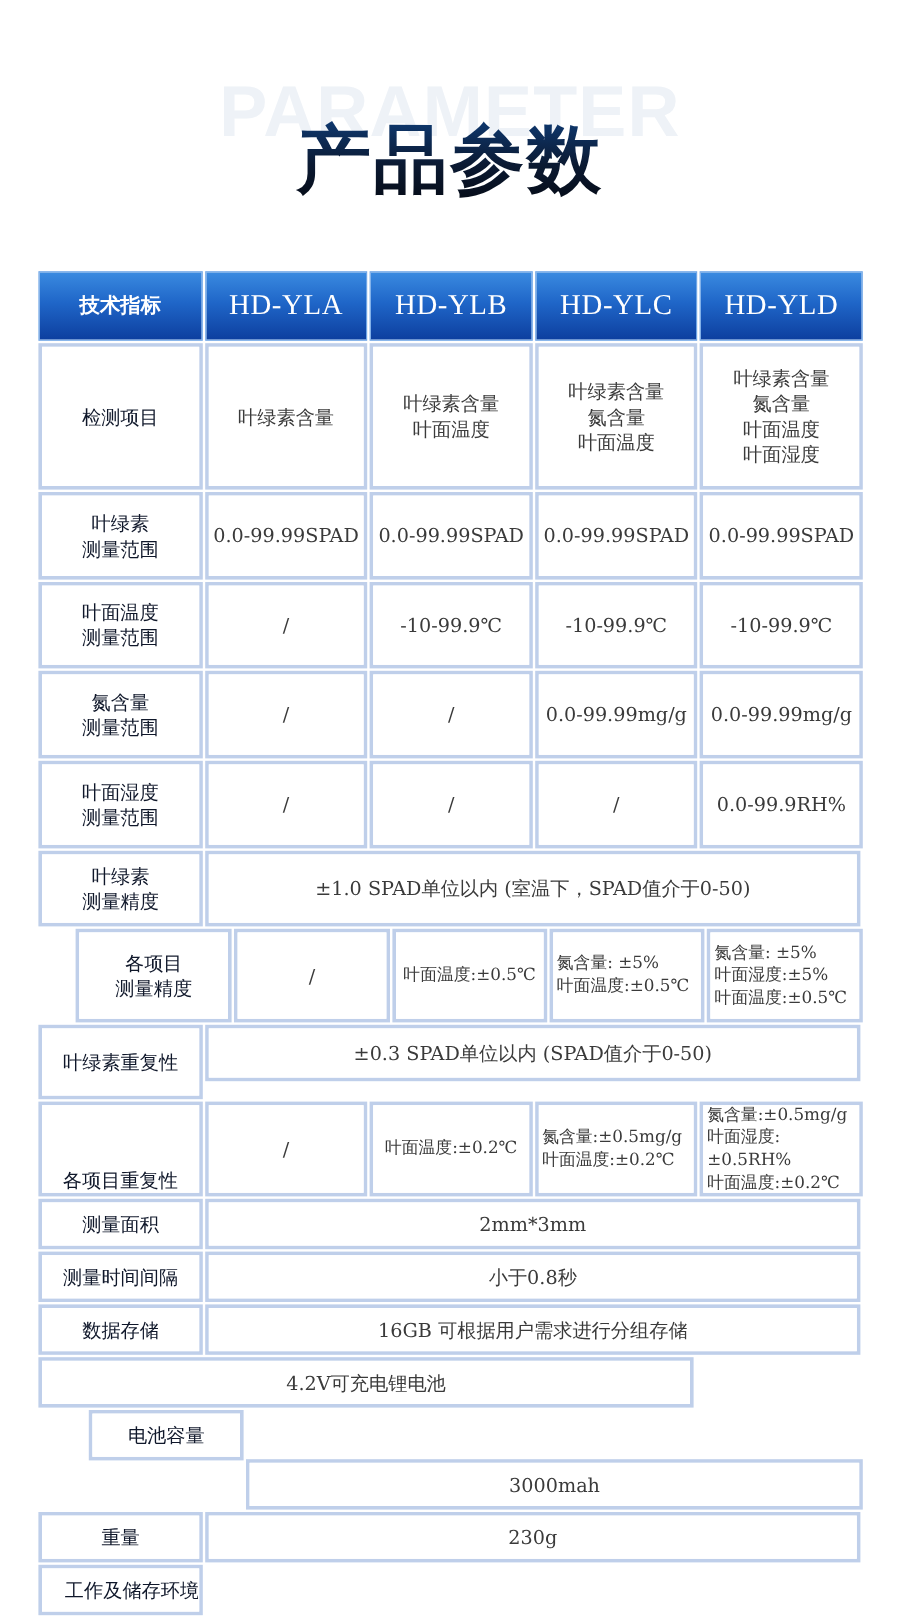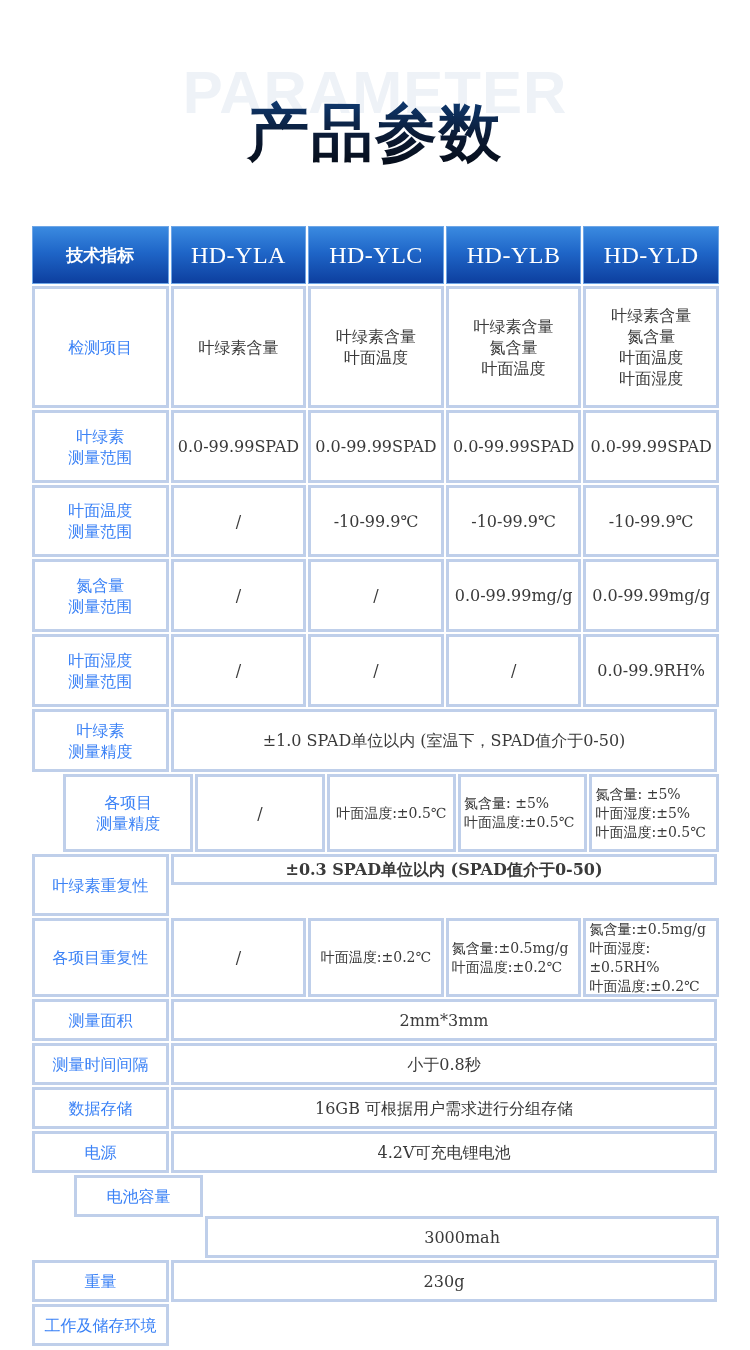--- a/index.html
+++ b/index.html
@@ -31,21 +31,21 @@
     outline-offset: -4px;
     margin: 1px;
     display: flex; align-items: center; justify-content: center;
     text-align: center; font-size: 16px; line-height: 21px; color: #3a3a3a;
     background: #fff;
   }
   .c0 { width: 137px; }
   .c1, .c2, .c3, .c4 { width: 136px; }
   .span4 { width: 546px; }
 
-  .label { font-family: "DejaVu Sans", sans-serif; font-size: 16px; color: #3b82f6; }
+  .label { font-family: "DejaVu Sans", sans-serif; font-size: 16px; color: #0f172a; }
   .small { font-size: 14px; line-height: 19px; text-align: left; justify-content: flex-start; padding-left: 3px; }
   .small-center { font-size: 14px; line-height: 19px; }
 
   .head .cell {
     background: linear-gradient(180deg, #3a8ae0 0%, #1f66c8 45%, #0d3f9f 100%);
     border: 1px solid #6fa6e6;
     outline: none;
     color: #fff; font-size: 22px; height: 58px;
   }
   .head .cell.first { font-family: "DejaVu Sans", sans-serif; font-weight: bold; font-size: 17px; }
@@ -56,22 +56,22 @@
 
 <div class="title-wrap">
   <div class="title-bg">PARAMETER</div>
   <div class="title-main">产品参数</div>
 </div>
 
 <div class="spec-table" id="spec-table">
   <div class="row head">
     <div class="cell c0 first">技术指标</div>
     <div class="cell c1 model">HD-YLA</div>
+    <div class="cell c2 model">HD-YLB</div>
     <div class="cell c3 model">HD-YLC</div>
-    <div class="cell c2 model">HD-YLB</div>
     <div class="cell c4 model">HD-YLD</div>
   </div>
   <div id="table-body">
       <div class="row">
         <div class="cell c0 label" style="height: 122px;">
           <div>
             <div>检测项目</div>
           </div>
         </div>
         <div class="cell c1" style="height: 122px;">
@@ -252,24 +252,24 @@
             <div>叶面温度:±0.5℃</div>
           </div>
         </div>
       </div>
       <div class="row">
         <div class="cell c0 label" style="height: 62px;">
           <div>
             <div>叶绿素重复性</div>
           </div>
         </div>
-        <div class="cell span4" style="height: 31px; font-weight: bold;">±0.3 SPAD单位以内 (SPAD值介于0-50)</div>
-      </div>
-      <div class="row">
-        <div class="cell c0 label" style="height: 79px;">
+        <div class="cell span4" style="height: 47px;">±0.3 SPAD单位以内 (SPAD值介于0-50)</div>
+      </div>
+      <div class="row">
+        <div class="cell c0 label" style="height: 79px; align-items: flex-end;">
           <div>
             <div>各项目重复性</div>
           </div>
         </div>
         <div class="cell c1" style="height: 79px;">
           <div>
             <div>/</div>
           </div>
         </div>
         <div class="cell c2 small-center" style="height: 79px;">
@@ -309,44 +309,39 @@
       </div>
       <div class="row">
         <div class="cell c0 label" style="height: 42px;">
           <div>
             <div>数据存储</div>
           </div>
         </div>
         <div class="cell span4" style="height: 42px;">16GB 可根据用户需求进行分组存储</div>
       </div>
       <div class="row">
+        <div class="cell span4" style="height: 42px;">4.2V可充电锂电池</div>
+      </div>
+      <div class="row">
+        <div class="cell c0 label" style="height: 42px; margin-left: 43px;">
+          <div>
+            <div>电池容量</div>
+          </div>
+        </div>
+        <div class="cell span4" style="height: 42px; margin-top: 42px;">3000mah</div>
+      </div>
+      <div class="row">
         <div class="cell c0 label" style="height: 42px;">
           <div>
-            <div>电源</div>
-          </div>
-        </div>
-        <div class="cell span4" style="height: 42px;">4.2V可充电锂电池</div>
-      </div>
-      <div class="row">
-        <div class="cell c0 label" style="height: 42px; margin-left: 43px;">
-          <div>
-            <div>电池容量</div>
-          </div>
-        </div>
-        <div class="cell span4" style="height: 42px; margin-top: 42px;">3000mah</div>
-      </div>
-      <div class="row">
-        <div class="cell c0 label" style="height: 42px;">
-          <div>
             <div>重量</div>
           </div>
         </div>
         <div class="cell span4" style="height: 42px;">230g</div>
       </div>
       <div class="row">
-        <div class="cell c0 label" style="height: 42px;">
+        <div class="cell c0 label" style="height: 42px; justify-content: flex-end;">
           <div>
             <div>工作及储存环境</div>
           </div>
         </div>
       </div>
     </div>
 </div>
 
 </body></html>

